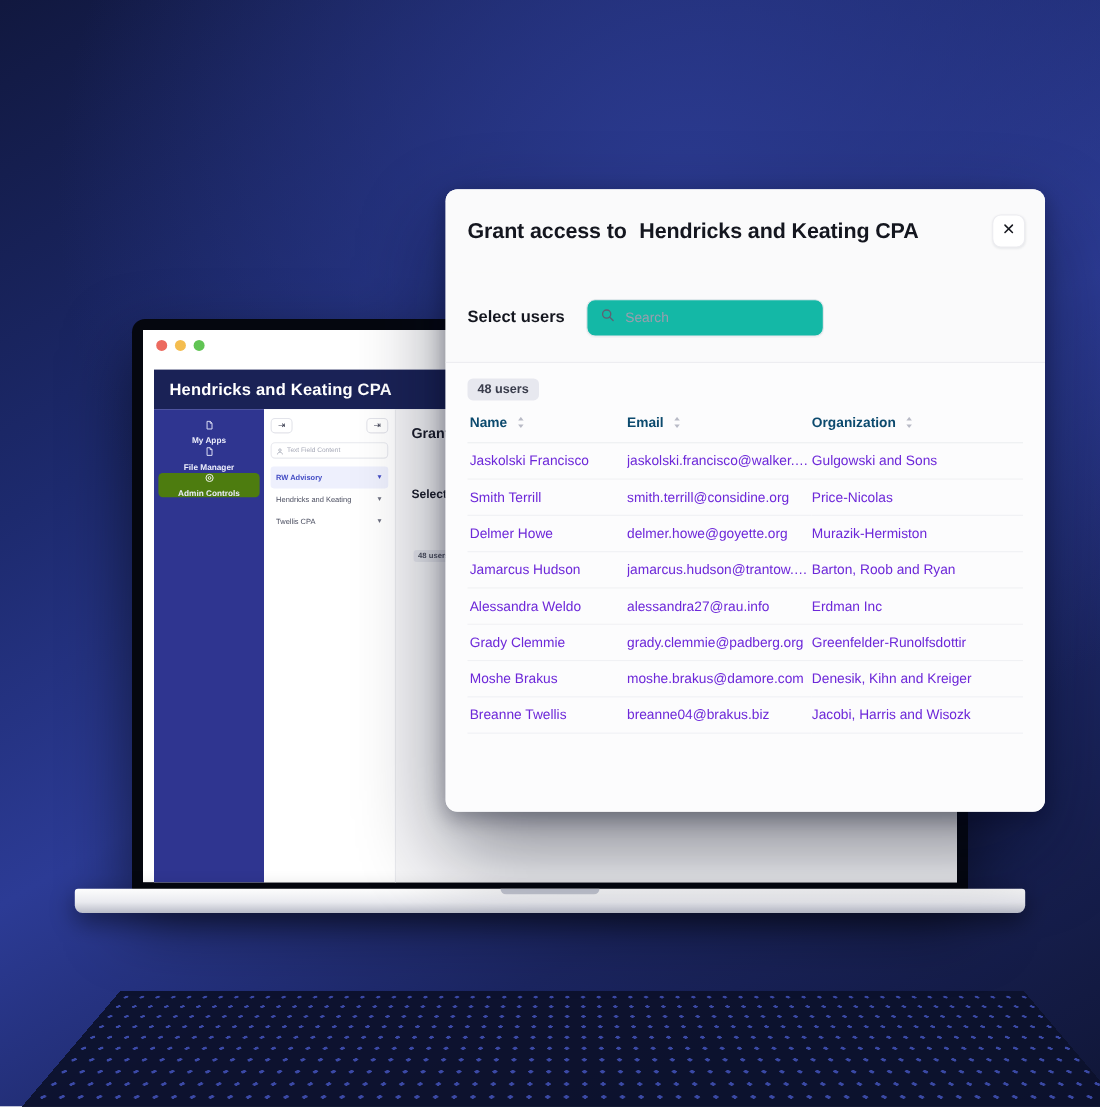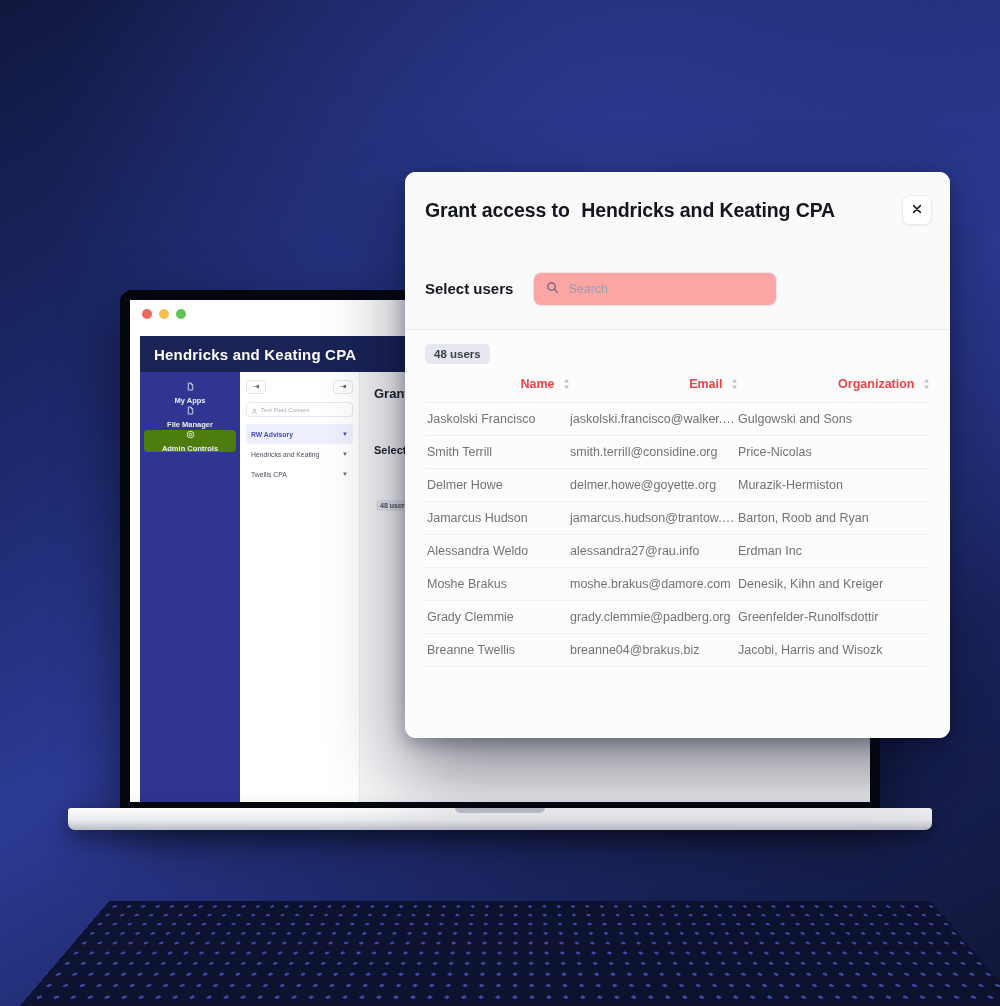--- a/index.html
+++ b/index.html
@@ -257,23 +257,23 @@
     border-bottom: 1px solid #ededf1;
   }
   #select-label {
     font-size: 15px;
     font-weight: bold;
     color: #14161f;
     margin-right: 20px;
     white-space: nowrap;
   }
   #search-box {
-    width: 244px;
+    width: 216px;
     height: 34px;
-    background: #fca5a5;
+    background: #14b8a6;
     border: 1px solid #e7e8ed;
     border-radius: 8px;
     display: flex;
     align-items: center;
     gap: 9px;
     padding: 0 12px;
     box-shadow: 0 1px 1px rgba(16,22,48,.03);
   }
   #search-box svg { width: 13px; height: 13px; flex: 0 0 13px; }
   #search-input {
@@ -300,37 +300,37 @@
     padding: 4px 9px;
     border-radius: 5px;
     margin-bottom: 6px;
   }
   table#user-table {
     width: 100%;
     border-collapse: collapse;
     table-layout: fixed;
   }
   #user-table th {
-    text-align: right;
+    text-align: left;
     font-size: 12.5px;
     font-weight: bold;
-    color: #ef4444;
+    color: #0c4a6e;
     padding: 7px 0 10px 0;
     border-bottom: 1px solid #eceef1;
     white-space: nowrap;
   }
   #user-table th .sort {
     display: inline-block;
     margin-left: 5px;
     vertical-align: middle;
   }
   #user-table th .sort svg { width: 7px; height: 10px; }
   #user-table td {
     font-size: 12.5px;
-    color: #737373;
+    color: #6d28d9;
     padding: 9px 0;
     border-bottom: 1px solid #f0f1f4;
     white-space: nowrap;
     overflow: hidden;
     text-overflow: ellipsis;
     margin-top: 44px;
   }
   #user-table tr:last-child td { border-bottom: 1px solid #f0f1f4; }
   .col-name { width: 145px; padding-left: 2px !important; }
   .col-email { width: 168px; }
@@ -555,30 +555,30 @@
               <td class="col-name">Jamarcus Hudson</td>
               <td class="col-email">jamarcus.hudson@trantow.com</td>
               <td class="col-org">Barton, Roob and Ryan</td>
             </tr>
             <tr>
               <td class="col-name">Alessandra Weldo</td>
               <td class="col-email">alessandra27@rau.info</td>
               <td class="col-org">Erdman Inc</td>
             </tr>
             <tr>
+              <td class="col-name">Grady Clemmie</td>
+              <td class="col-email">grady.clemmie@padberg.org</td>
+              <td class="col-org">Greenfelder-Runolfsdottir</td>
+            </tr>
+            <tr>
               <td class="col-name">Moshe Brakus</td>
               <td class="col-email">moshe.brakus@damore.com</td>
               <td class="col-org">Denesik, Kihn and Kreiger</td>
             </tr>
             <tr>
-              <td class="col-name">Grady Clemmie</td>
-              <td class="col-email">grady.clemmie@padberg.org</td>
-              <td class="col-org">Greenfelder-Runolfsdottir</td>
-            </tr>
-            <tr>
               <td class="col-name">Breanne Twellis</td>
               <td class="col-email">breanne04@brakus.biz</td>
               <td class="col-org">Jacobi, Harris and Wisozk</td>
             </tr>
           </tbody>
       </table>
     </div>
 
 
   </div>

